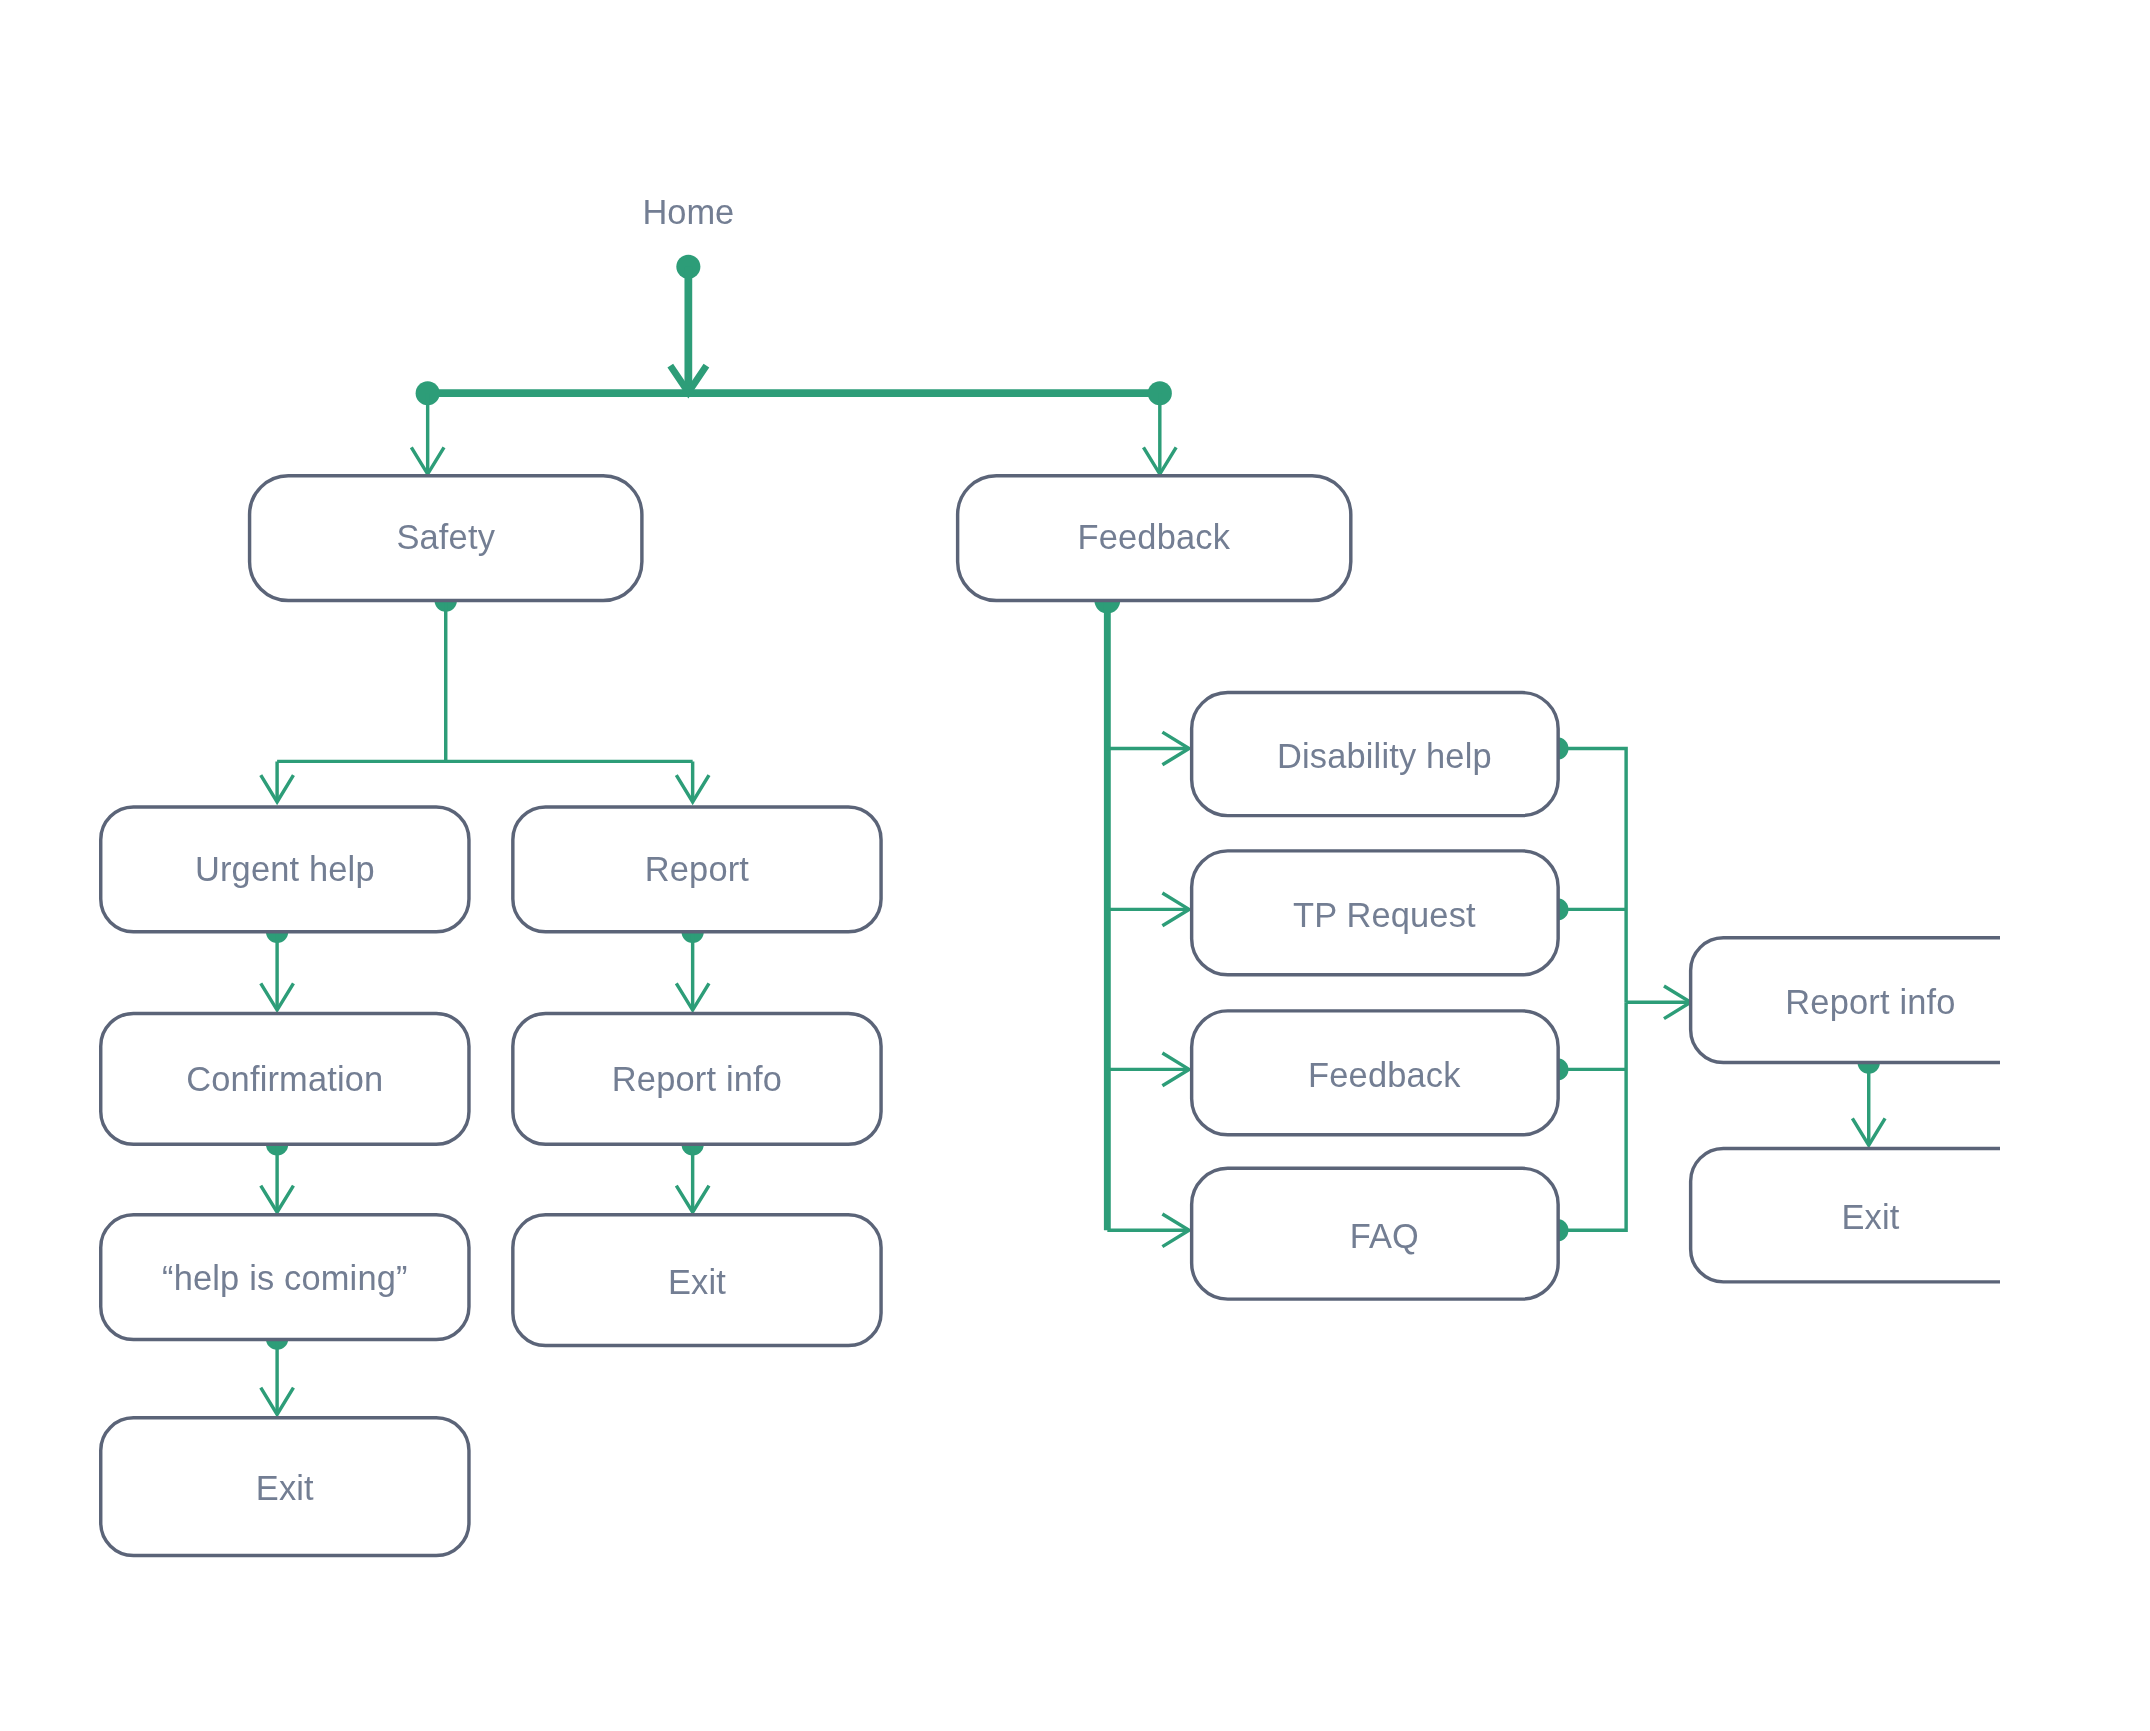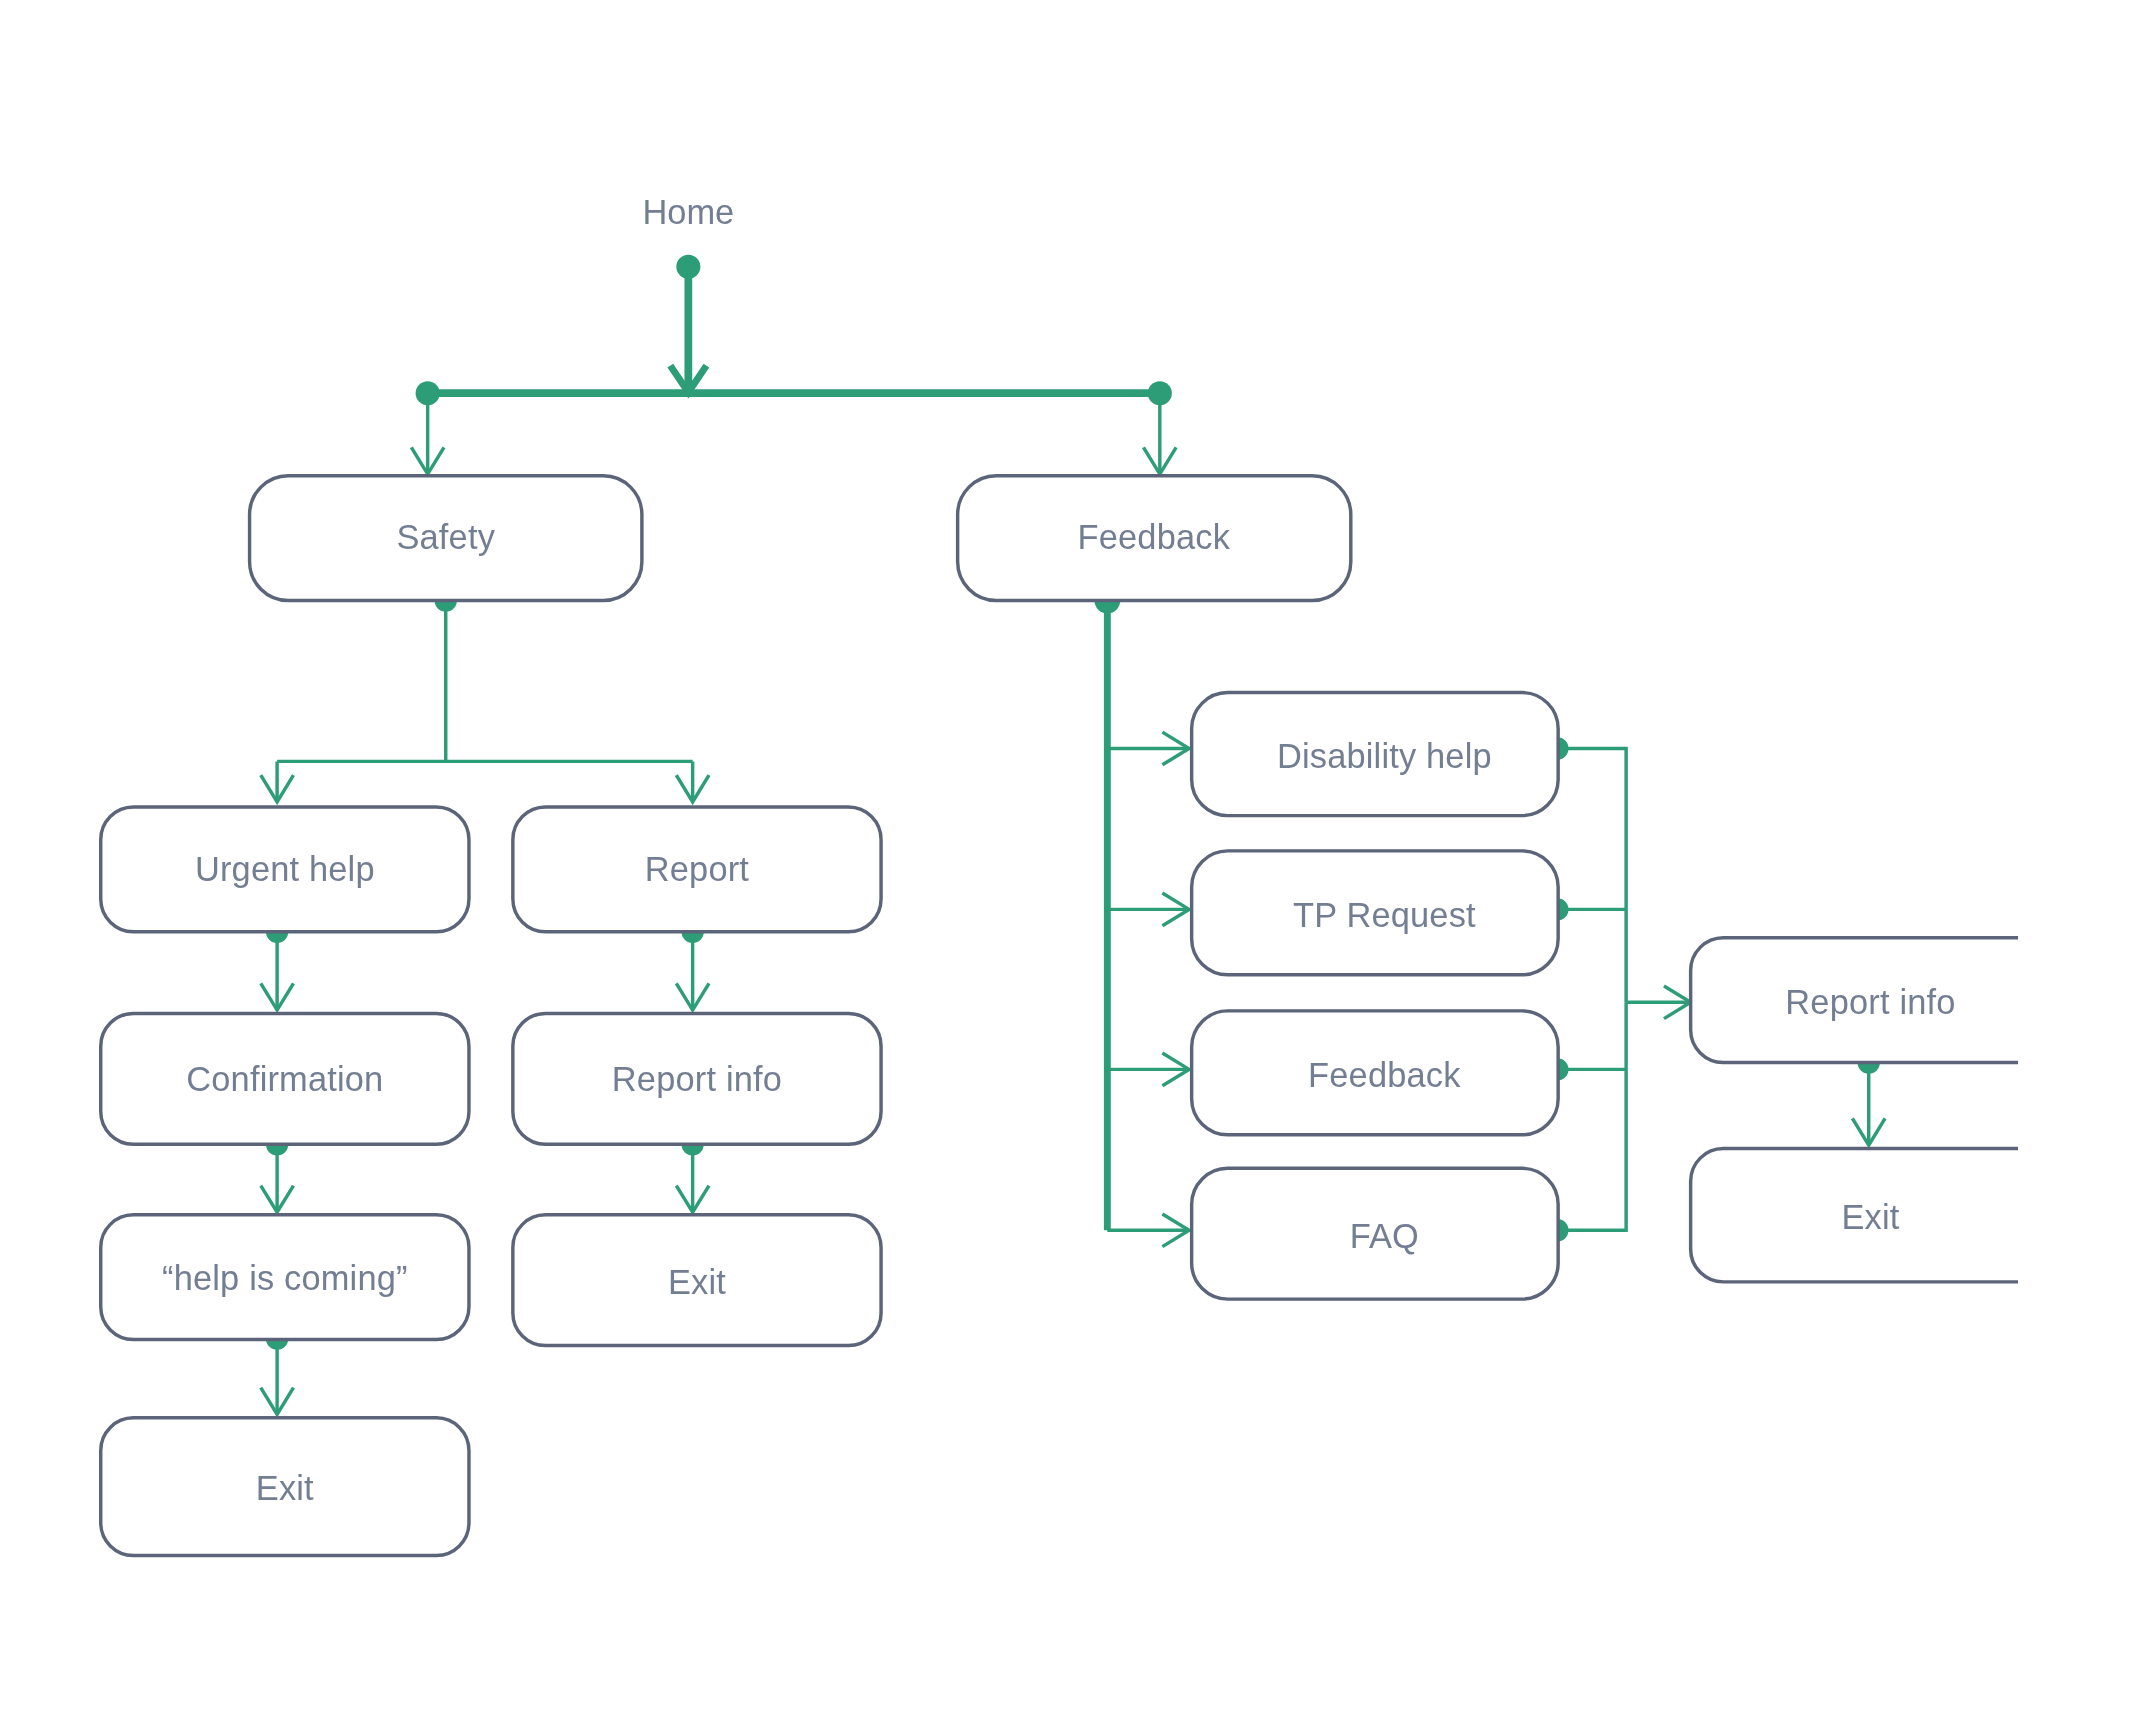--- a/index.html
+++ b/index.html
@@ -10,21 +10,20 @@
   }
   body {
     font-family: "Liberation Sans", sans-serif;
   }
   #canvas {
     position: relative;
     width: 2000px;
     height: 1731px;
     background: #ffffff;
     overflow: hidden;
-    padding-left: 18px;
   }
   #flow-svg {
     position: absolute;
     left: 0;
     top: 0;
     width: 2151px;
     height: 1731px;
     display: block;
   }
   .node-box {

